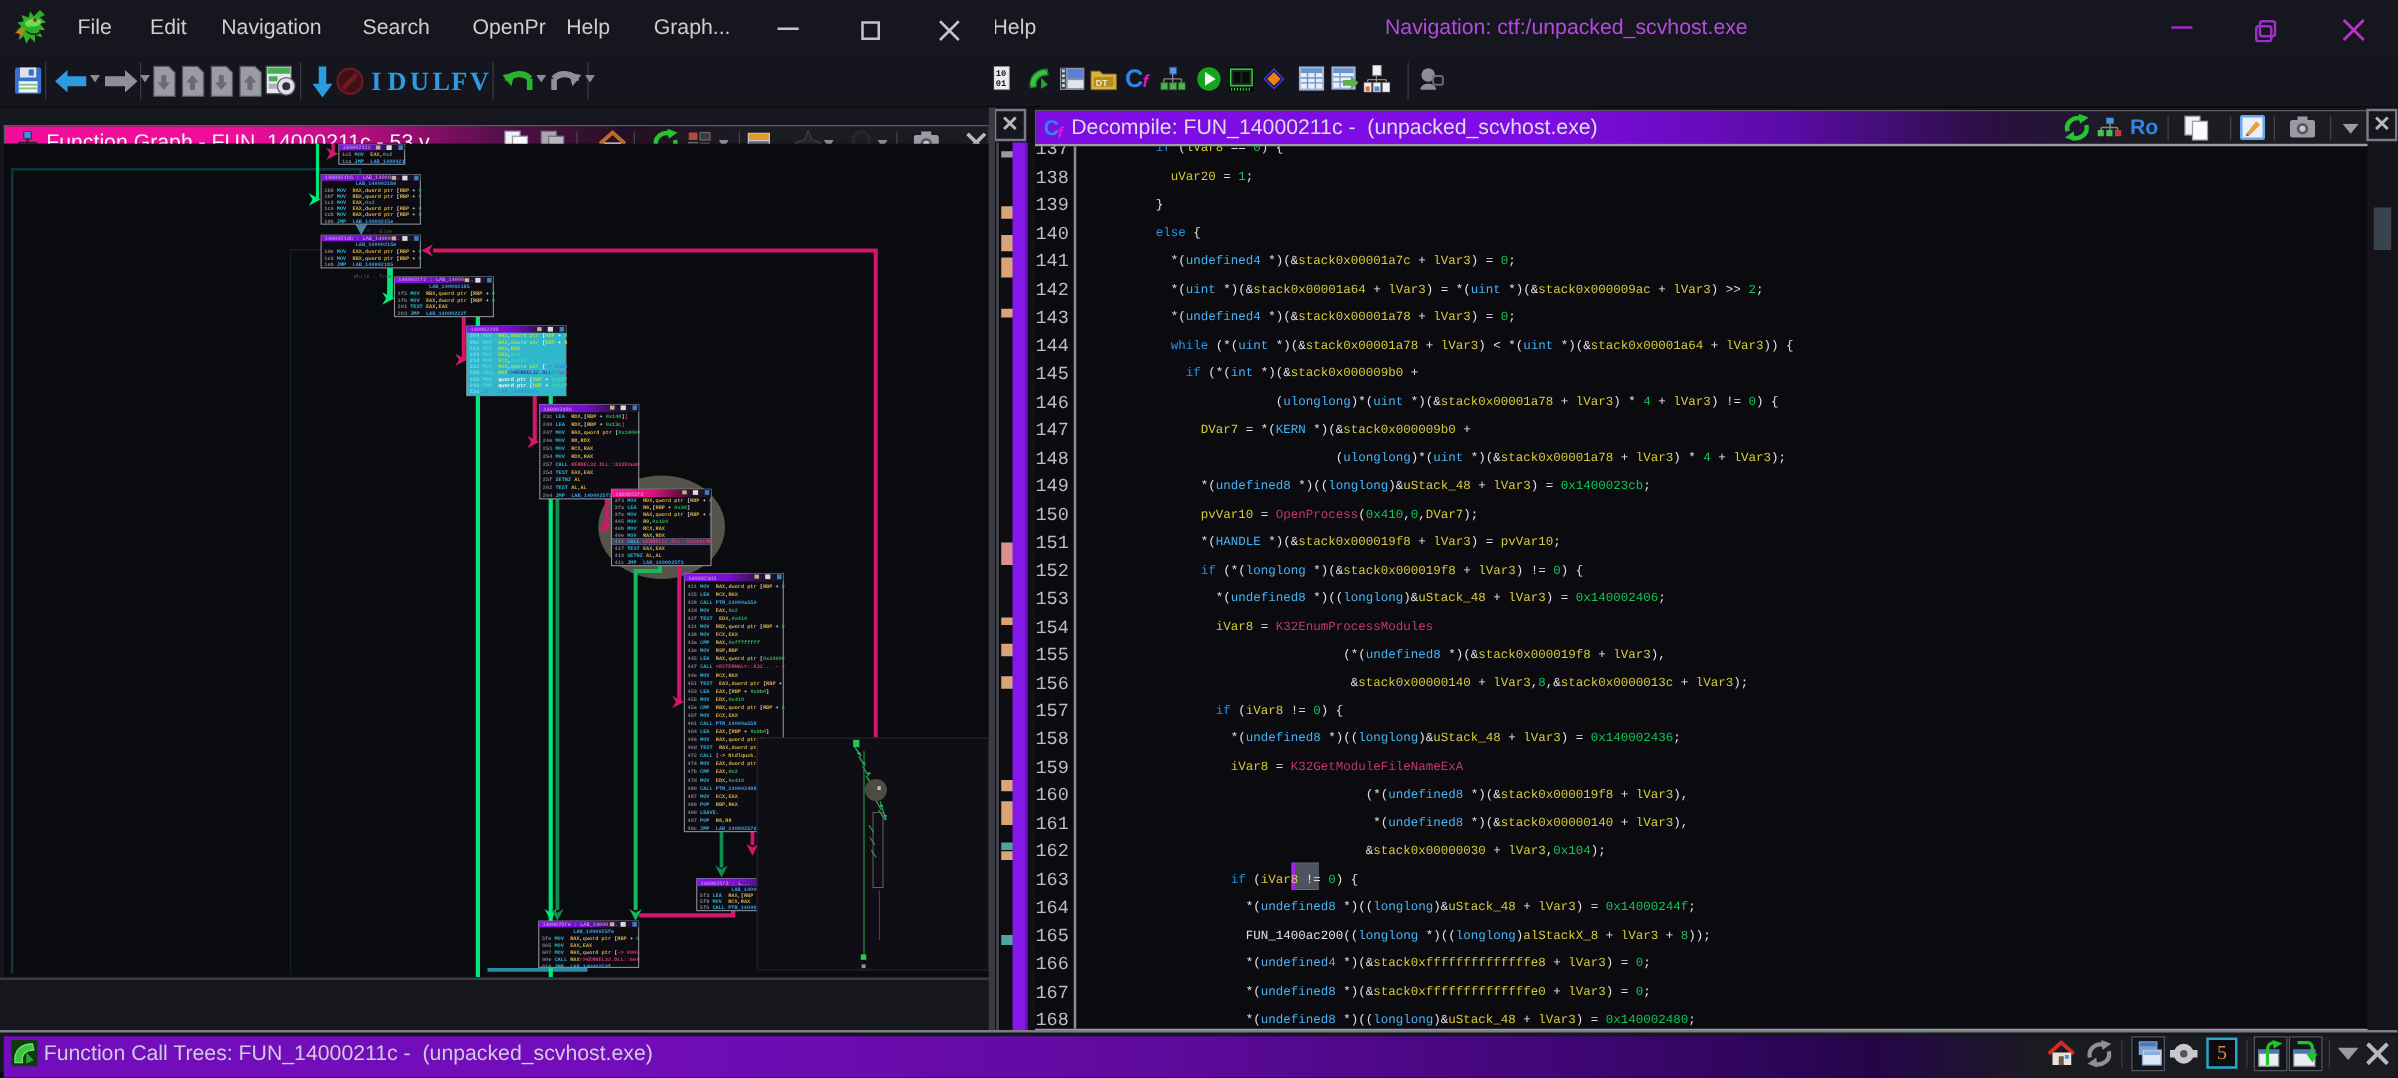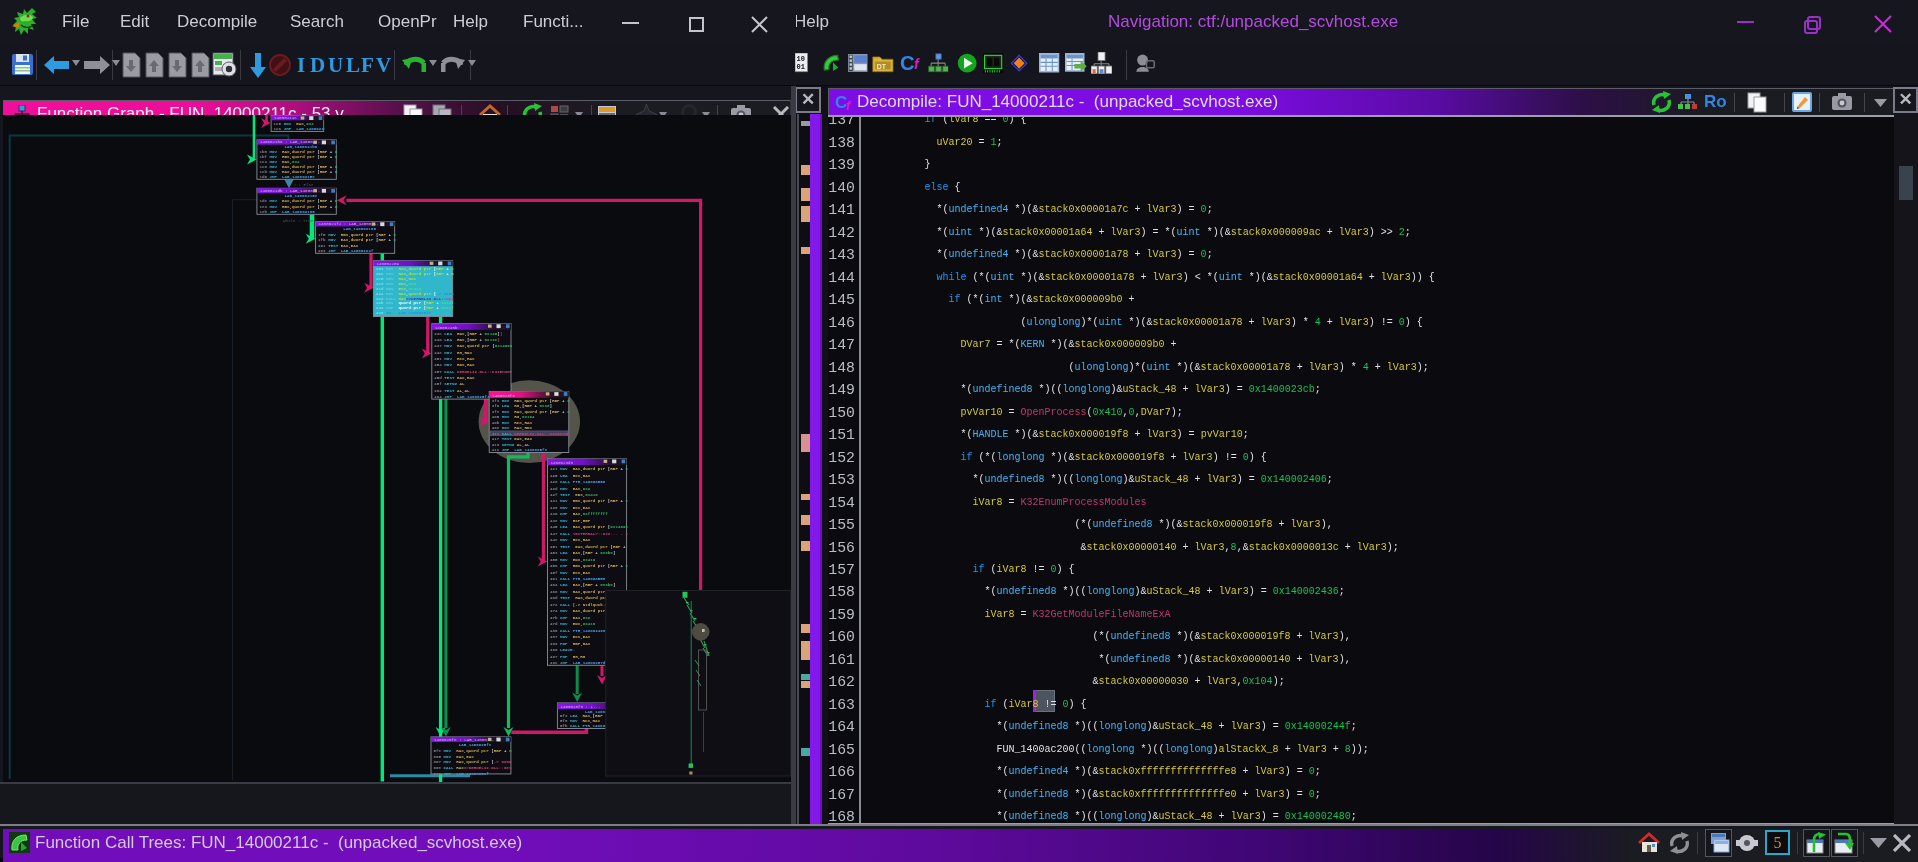--- a/index.html
+++ b/index.html
@@ -49,25 +49,25 @@
     <div id="menubar" class="abs">
       <svg class="abs" style="left:10px;top:6px" width="30" height="32" viewBox="0 0 30 32">
         <path d="M22 2 L26 6 L22 8 L27 12 L22 13 L26 18 L21 18 L24 24 L18 22 L18 28 L14 24 L11 29 L9 23 L5 26 L6 20 L3 19 L7 15 L4 12 L9 11 L7 6 L13 8 L14 3 L17 7 Z" fill="#2fae2a"></path>
         <path d="M10 12 C14 8 20 8 23 11 C23 14 19 16 15 15 C12 16 10 15 10 12 Z" fill="#6fdc55"></path>
         <path d="M2 20 L10 16 L8 22 Z" fill="#e8740f"></path>
         <circle cx="18" cy="10" r="1.5" fill="#a02020"></circle>
         <path d="M11 19 C14 22 19 22 22 20" stroke="#0c3c0a" stroke-width="1.4" fill="none"></path>
       </svg>
       <span class="mi" style="left:62px">File</span>
       <span class="mi" style="left:120px">Edit</span>
-      <span class="mi" style="left:177px">Decompile</span>
+      <span class="mi" style="left:177px">Navigation</span>
       <span class="mi" style="left:290px">Search</span>
       <span class="mi" style="left:378px">OpenPr</span>
       <span class="mi" style="left:453px">Help</span>
-      <span class="mi" style="left:523px">Functi...</span>
+      <span class="mi" style="left:523px">Graph...</span>
       <div class="abs" style="left:622px;top:22px;width:17px;height:2px;background:#c4c4cc"></div>
       <div class="abs" style="left:689px;top:17px;width:15px;height:15px;border:2px solid #c4c4cc"></div>
       <svg class="abs" style="left:751px;top:16px" width="17" height="17">
         <path d="M1 1 L16 16 M16 1 L1 16" stroke="#c4c4cc" stroke-width="2"></path>
       </svg>
     </div>
     <div id="rmenu" class="abs">
       <span class="mi" style="left:-2px">Help</span>
       <span class="mi abs" style="left:312px;color:#b44be0">Navigation: ctf:/unpacked_scvhost.exe</span>
       <div class="abs" style="left:941px;top:21px;width:17px;height:2px;background:#9a30c8"></div>

